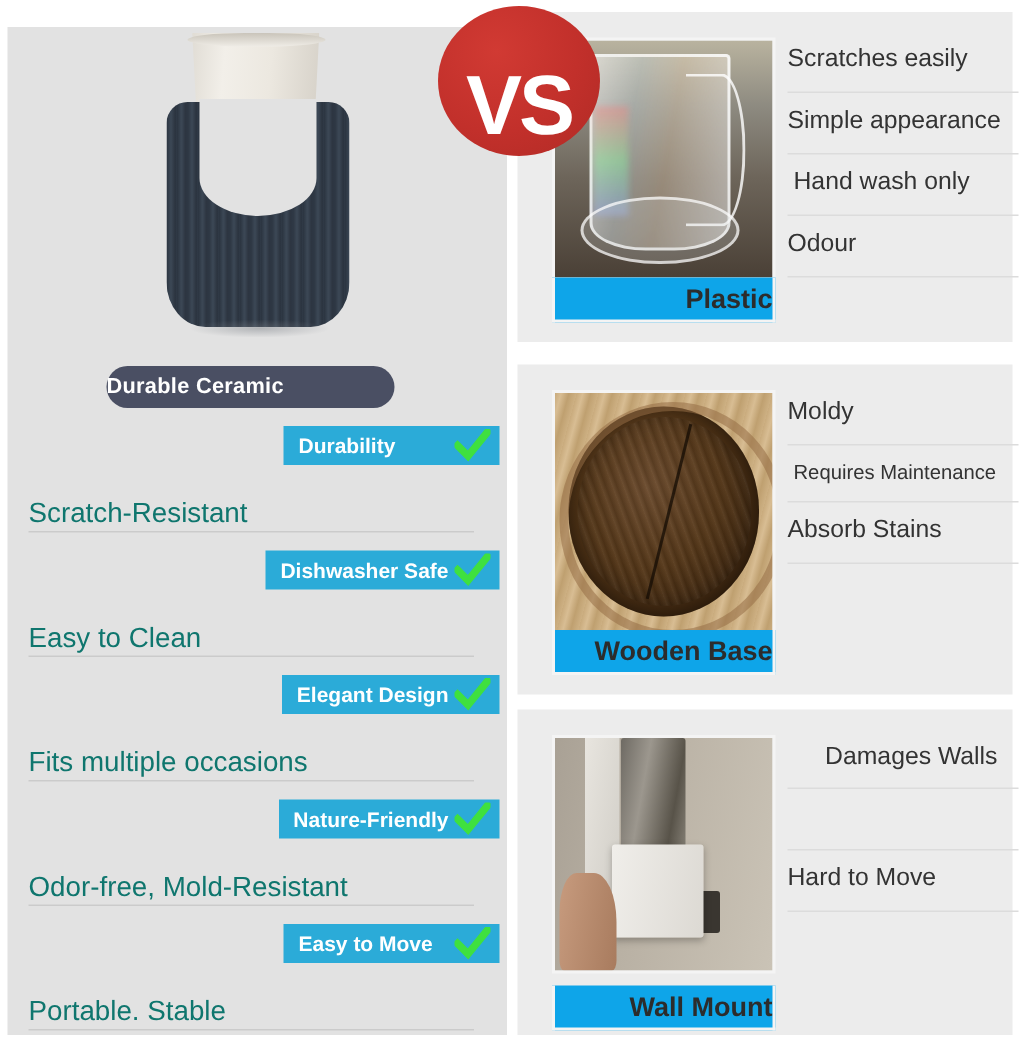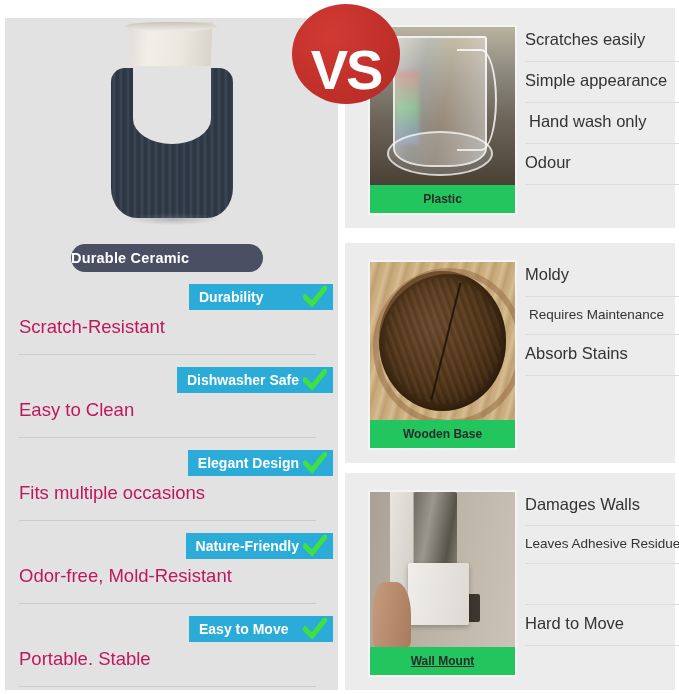--- a/index.html
+++ b/index.html
@@ -71,22 +71,22 @@
     display:flex;align-items:center;
   }
   .badge-label{
     color:#ffffff;font-size:14px;font-weight:bold;
     padding-left:10px;padding-right:4px;white-space:nowrap;
   }
   .badge-check{
     margin-left:auto;margin-right:6px;display:block;flex:0 0 auto;
   }
   .feat-text{
-    position:absolute;left:14px;top:36px;
-    font-size:18.5px;color:#be185d;white-space:nowrap;
+    position:absolute;left:14px;top:51px;
+    font-size:18.5px;color:#0f766e;white-space:nowrap;
   }
   .feat-rule{
     position:absolute;left:14px;right:22px;top:74px;height:1px;
     background:#cbcbcb;
   }
 
   
   .vs{
     position:absolute;left:292px;top:4px;width:108px;height:100px;
     border-radius:50%;
@@ -105,23 +105,23 @@
     position:absolute;left:345px;width:330px;
     background:#ececec;
   }
   .card-photo{
     position:absolute;left:23px;top:17px;width:145px;
     border:2px solid #f4f4f4;
     overflow:hidden;
   }
   .card-caption{
     position:absolute;left:23px;width:145px;height:28px;
-    background:#22c55e;border:2px solid #f4f4f4;border-top:none;
-    display:flex;align-items:center;justify-content:center;
-    font-size:12px;font-weight:bold;color:#2c2c2c;
+    background:#0ea5e9;border:2px solid #f4f4f4;border-top:none;
+    display:flex;align-items:center;justify-content:flex-end;
+    font-size:18px;font-weight:bold;color:#2c2c2c;
   }
   .cons{position:absolute;left:180px;width:140px;top:14px;}
   .con-row{position:relative;}
   .con-text{
     color:#333333;white-space:nowrap;display:block;
   }
   .con-rule{
     position:absolute;left:0;right:-36px;bottom:0;height:1px;background:#dcdcdc;
   }
 
@@ -354,32 +354,28 @@
   <div class="card" style="top:473px;height:217px;">
     <div class="card-photo" style="height:155px;">
       <div class="art art-wall">
         <div class="wl-strip"></div>
         <div class="wl-tube"></div>
         <div class="wl-dark"></div>
         <div class="wl-box"></div>
         <div class="wl-hand"></div>
       </div>
     </div>
-    <div class="card-caption" style="top:174px;text-decoration:underline;">
+    <div class="card-caption" style="top:184px;">
       <span>Wall Mount</span>
     </div>
     <div class="cons">
-      <div class="con-row" style="height:39px;">
+      <div class="con-row" style="height:39px;text-align:right;">
         <span class="con-text" style="font-size:16.5px;padding-top:8px;">Damages Walls</span>
         <div class="con-rule"></div>
       </div>
-      <div class="con-row" style="height:38px;">
-        <span class="con-text" style="font-size:13.5px;padding-top:10px;">Leaves Adhesive Residue</span>
-        <div class="con-rule"></div>
-      </div>
       <div class="con-row" style="height:41px;">
         <div class="con-rule"></div>
       </div>
       <div class="con-row" style="height:41px;">
         <span class="con-text" style="font-size:16.5px;padding-top:9px;">Hard to Move</span>
         <div class="con-rule"></div>
       </div>
     </div>
   </div>
 

